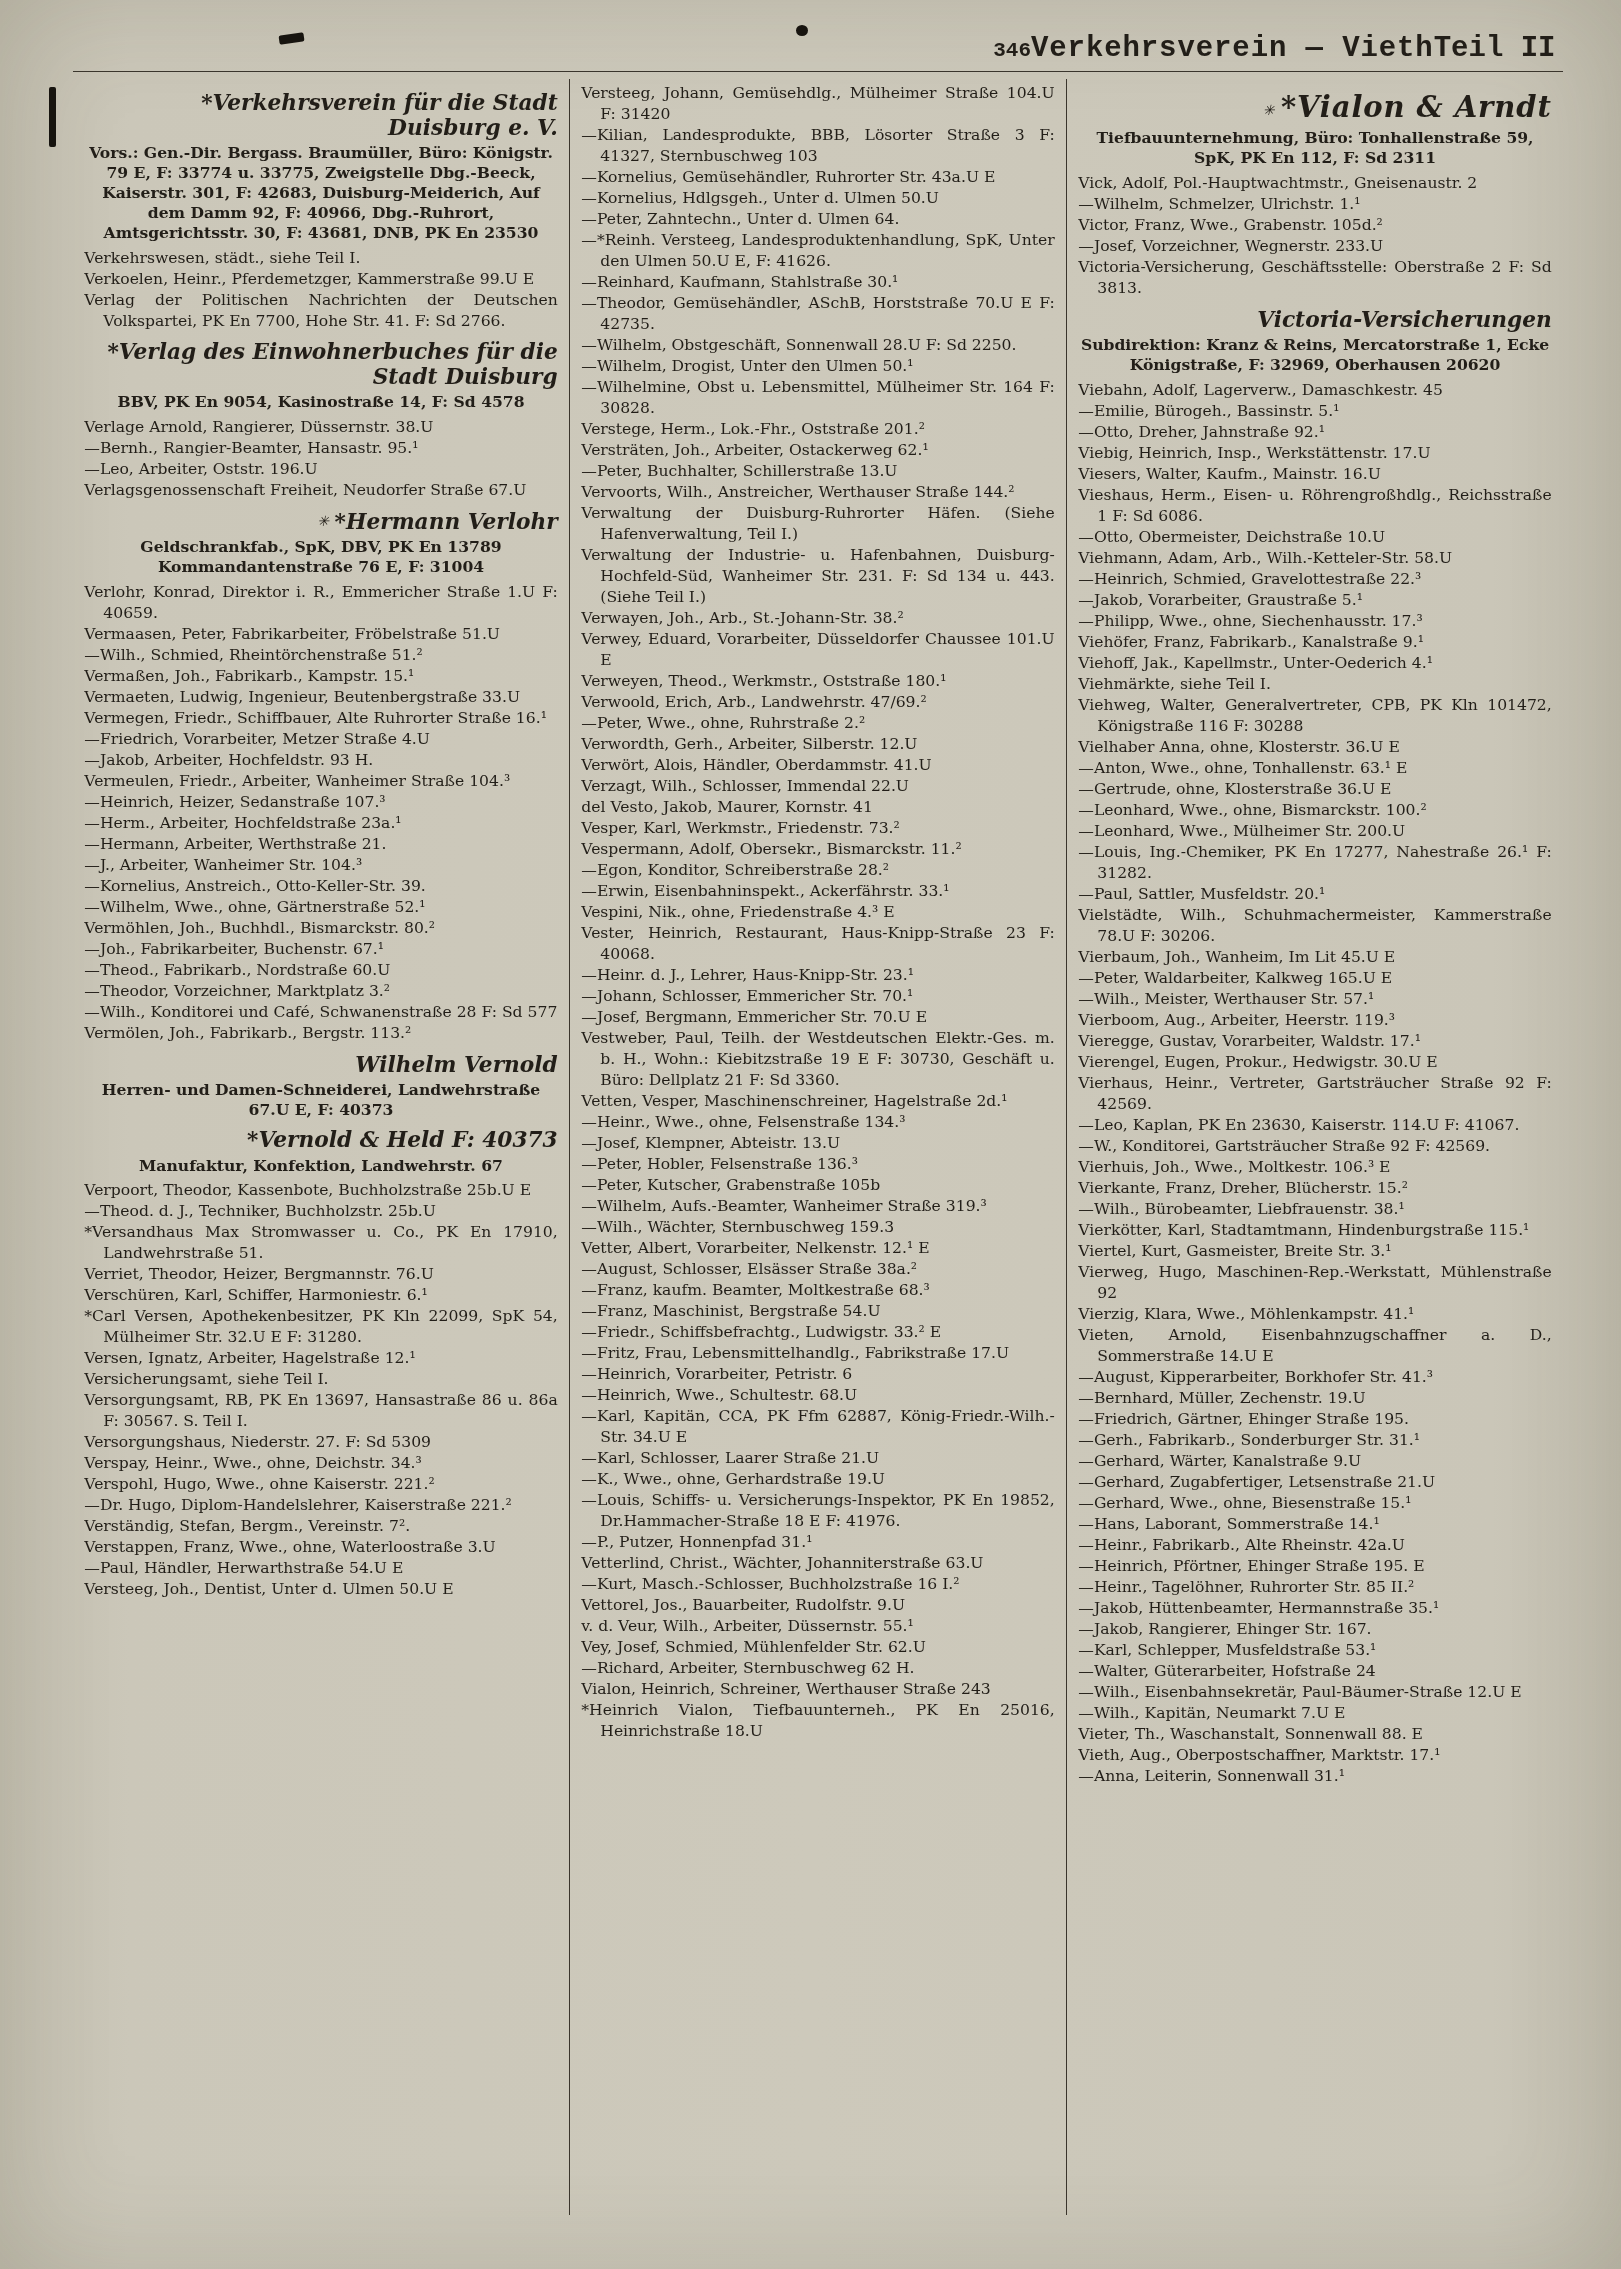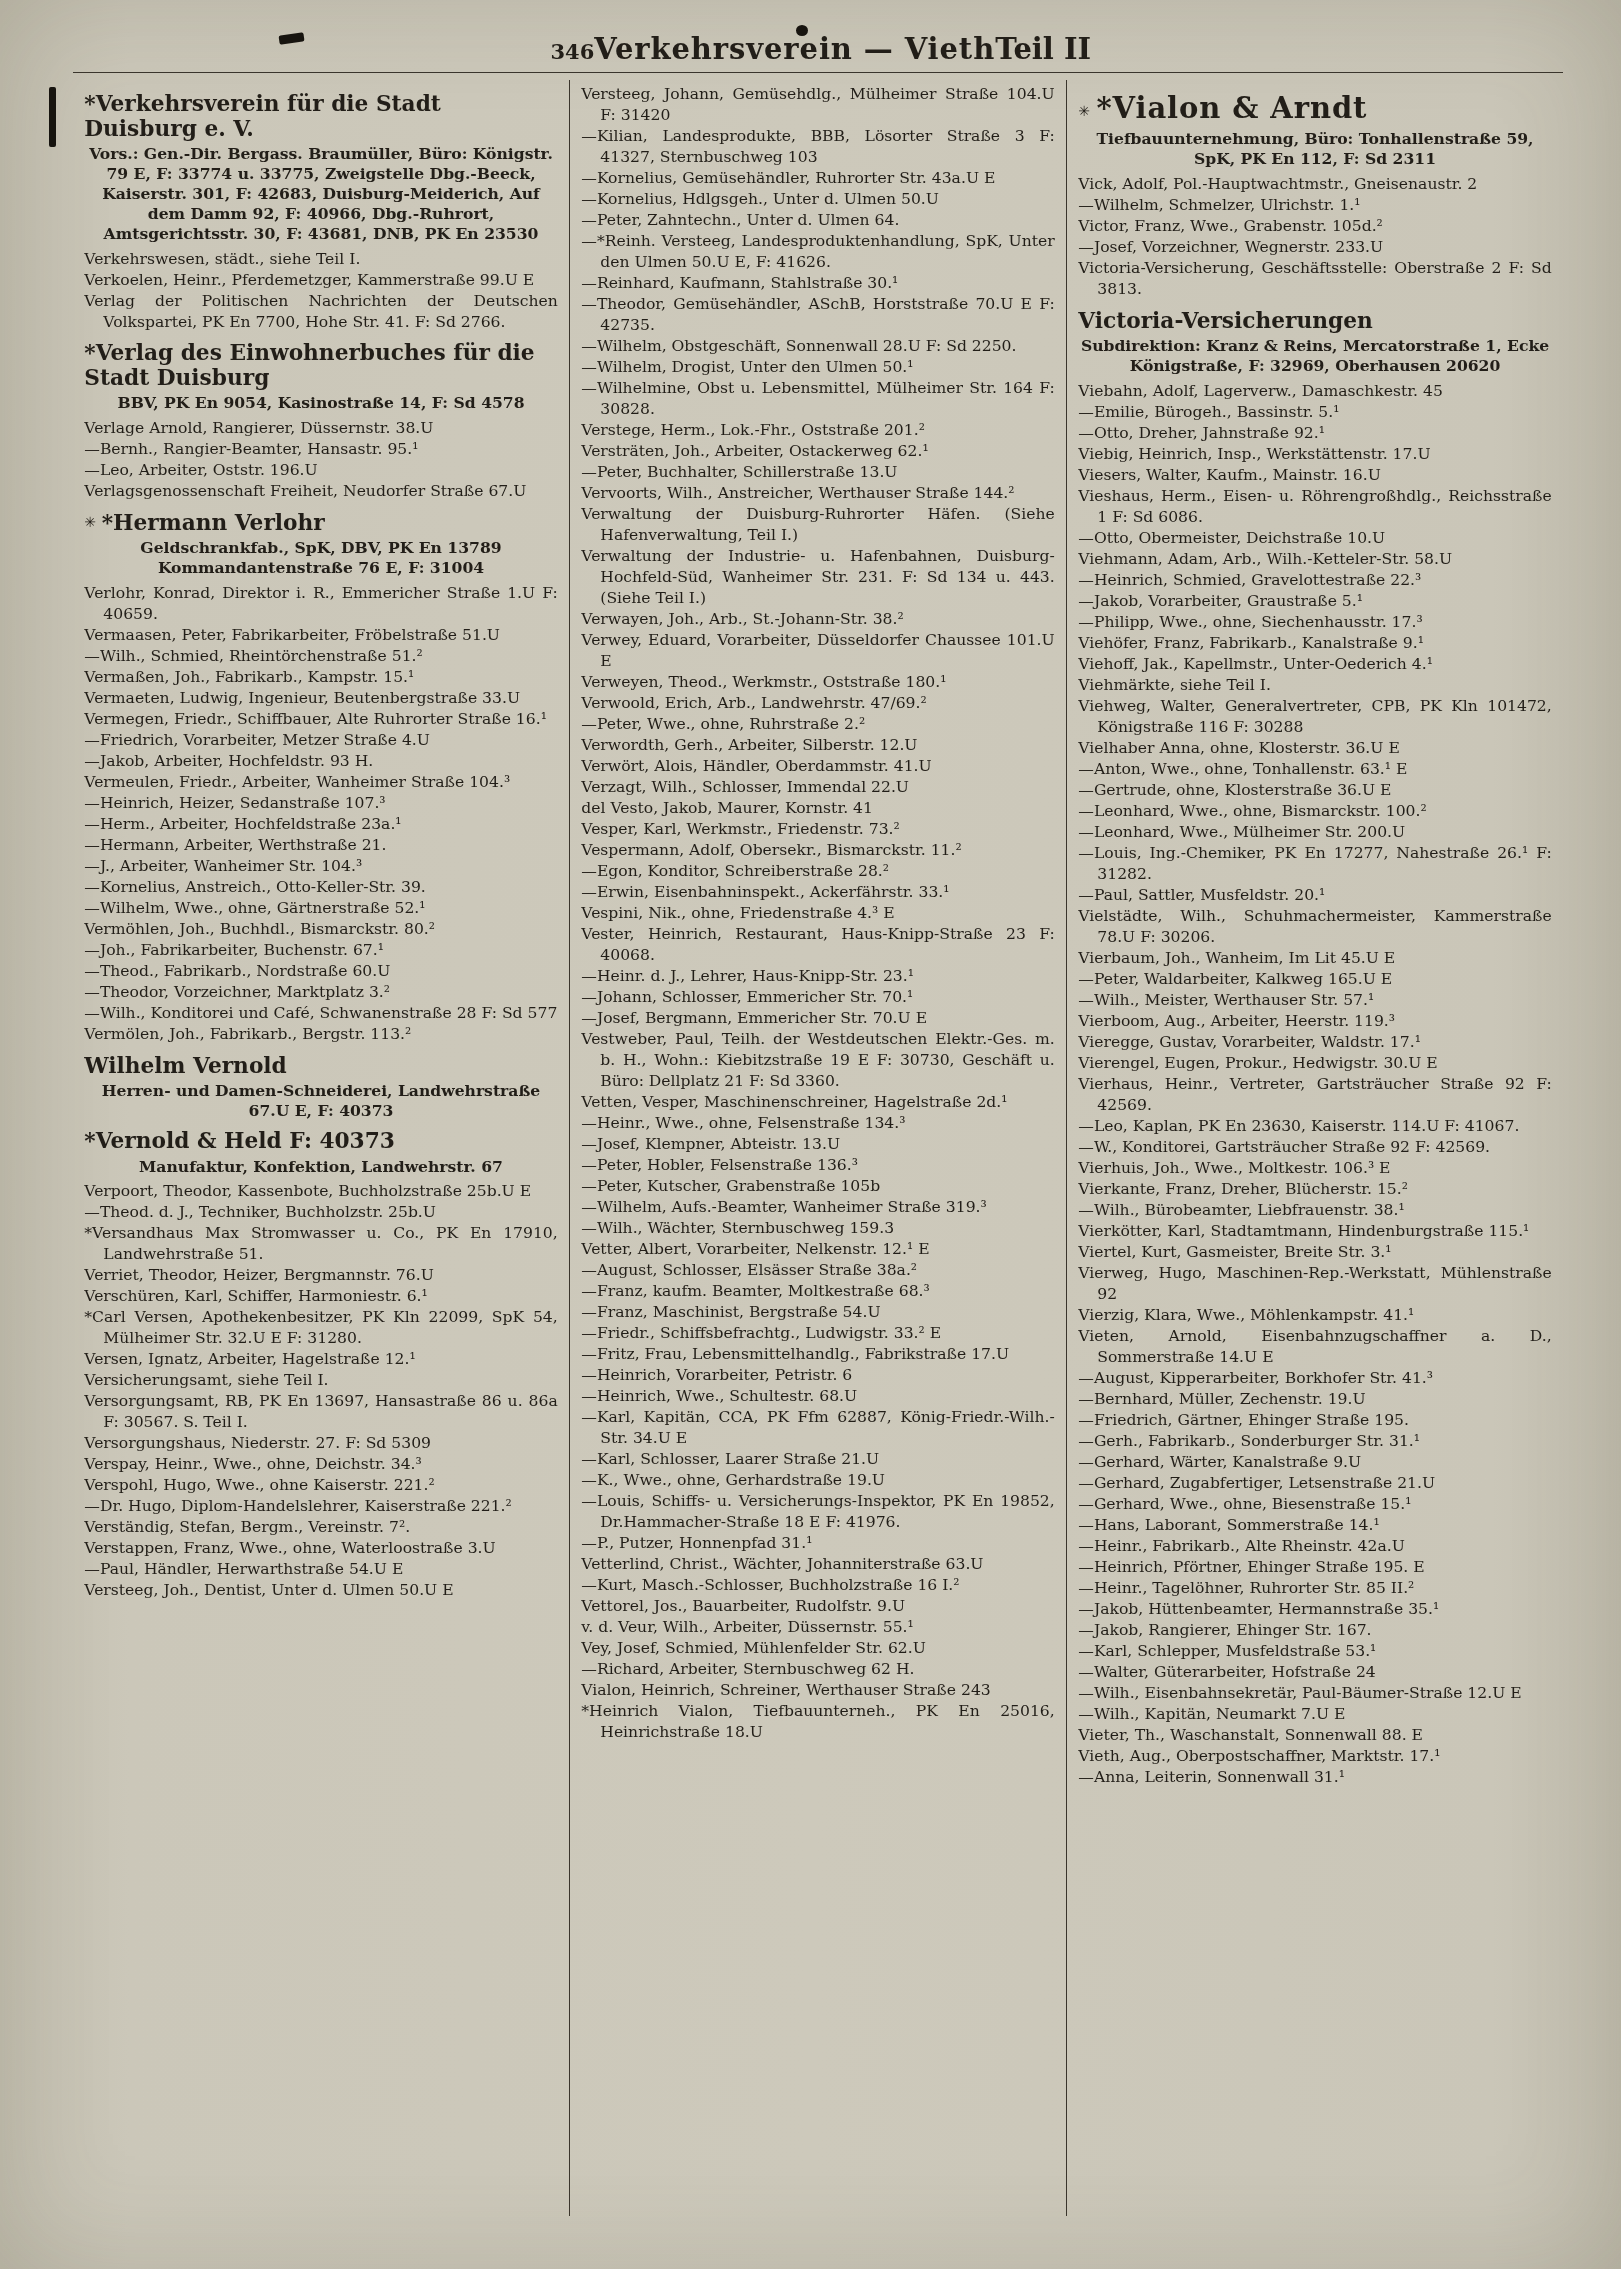--- a/index.html
+++ b/index.html
@@ -18,24 +18,25 @@
     background:linear-gradient(90deg,#c4c0b1 0%,#cbc7b9 8%,#cdc9bb 50%,#cac6b8 92%,#c2beaf 100%);
     box-shadow:inset 0 0 113px rgba(80,70,50,.18);
   }
   
   .artifact{position:absolute;background:#17140f;border-radius:1.9px;}
   .a1{left:279px;top:34px;width:24.5px;height:8.5px;transform:rotate(-8deg);}
   .a2{left:796px;top:24.5px;width:12.2px;height:11.3px;border-radius:50%;}
   .a3{left:49px;top:87px;width:6.6px;height:60px;}
   
   .hdr{
-    display:flex;align-items:baseline;justify-content:center;
+    display:flex;align-items:baseline;justify-content:flex-end;
     border-bottom:1.9px solid #3a352c;
     padding:0 7.5px 5.6px 13px;
     font-weight:bold;
+    font-family:Liberation Mono, monospace;
   }
   .hdr .pgnum{font-size:21px;}
   .hdr .title{font-size:29px;letter-spacing:0.9px;}
   .hdr .part{font-size:29px;}
   
   .cols{
     display:flex;
     height:2136px;
     margin-top:7.5px;
   }
@@ -48,23 +49,24 @@
   .col + .col{border-left:1.4px solid #3a352c;}
   p.e{
     margin:0;
     font-size:15.6px;
     line-height:21px;
     padding-left:19px;
     text-indent:-19px;
   }
   p.bold{font-weight:normal;}
   p.h{
-    text-align:left;font-weight:bold;
+    text-align:right;font-weight:bold;
     text-indent:0;padding-left:0;
     margin:8.5px 0 2.8px 0;
+    font-style:italic;
   }
   p.h1{font-size:21.7px;line-height:24.5px;}
   p.h0{font-size:29px;line-height:32px;letter-spacing:0.9px;}
   p.bc{
     text-align:center;font-weight:bold;
     font-size:15.6px;line-height:20px;
     margin:0 0 4.7px 0;text-indent:0;padding-left:0;
   }
   .orn{
     display:inline-block;

